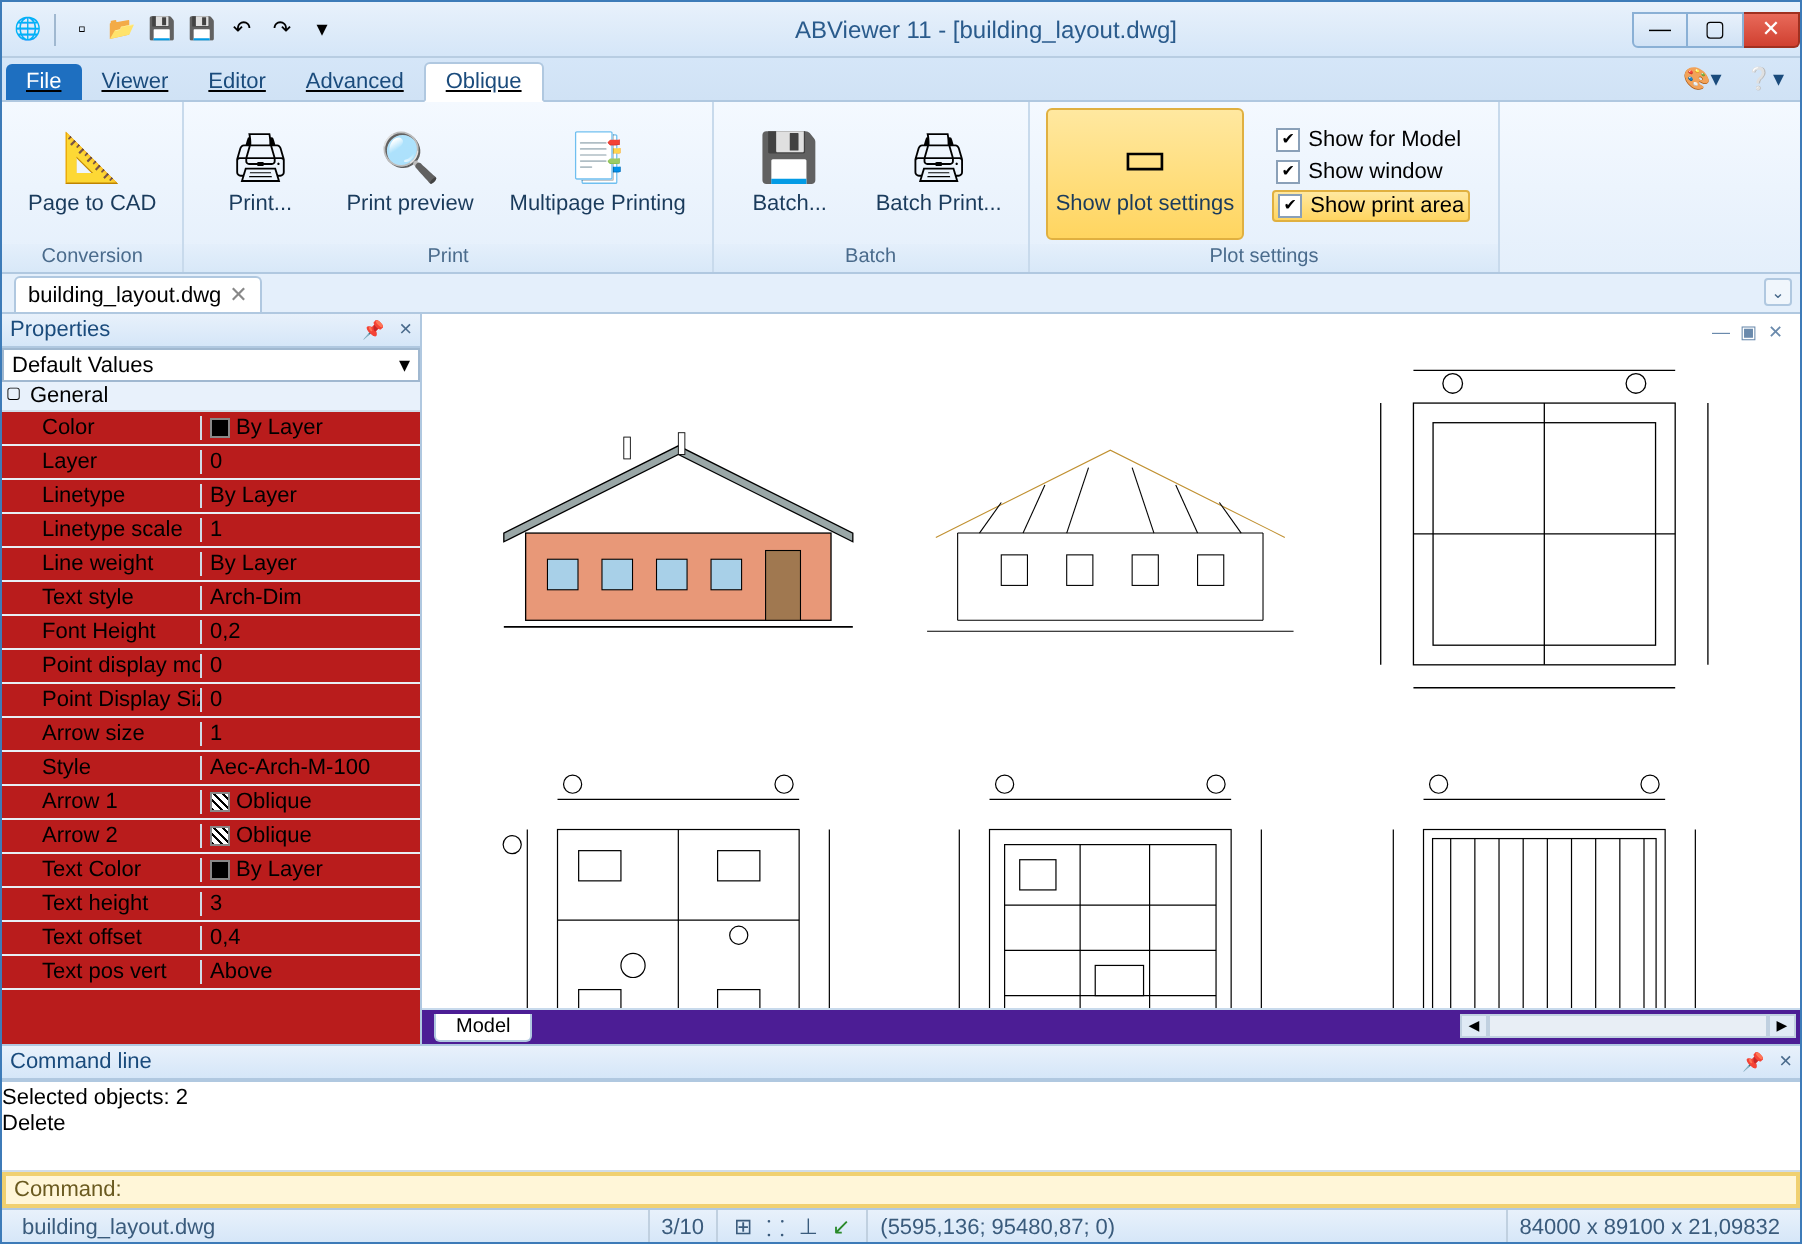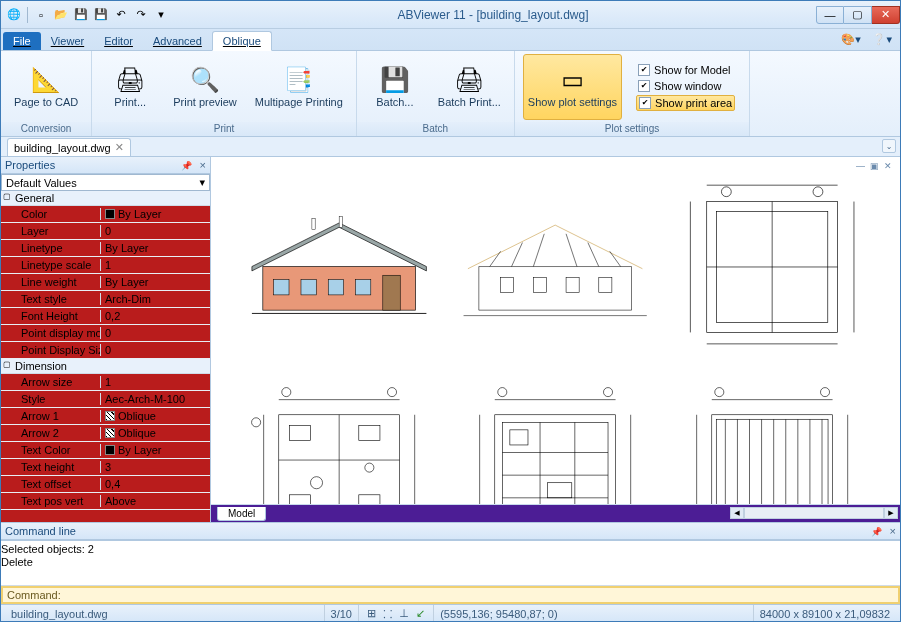--- a/index.html
+++ b/index.html
@@ -268,21 +268,20 @@
           <div class="prop-val">
             <span>0</span>
           </div>
         </div>
         <div class="prop-row">
           <div class="prop-key">Point Display Siz</div>
           <div class="prop-val">
             <span>0</span>
           </div>
         </div>
-        <div class="prop-section">Dimension</div>
         <div class="prop-row">
           <div class="prop-key">Arrow size</div>
           <div class="prop-val">
             <span>1</span>
           </div>
         </div>
         <div class="prop-row">
           <div class="prop-key">Style</div>
           <div class="prop-val">
             <span>Aec-Arch-M-100</span>

